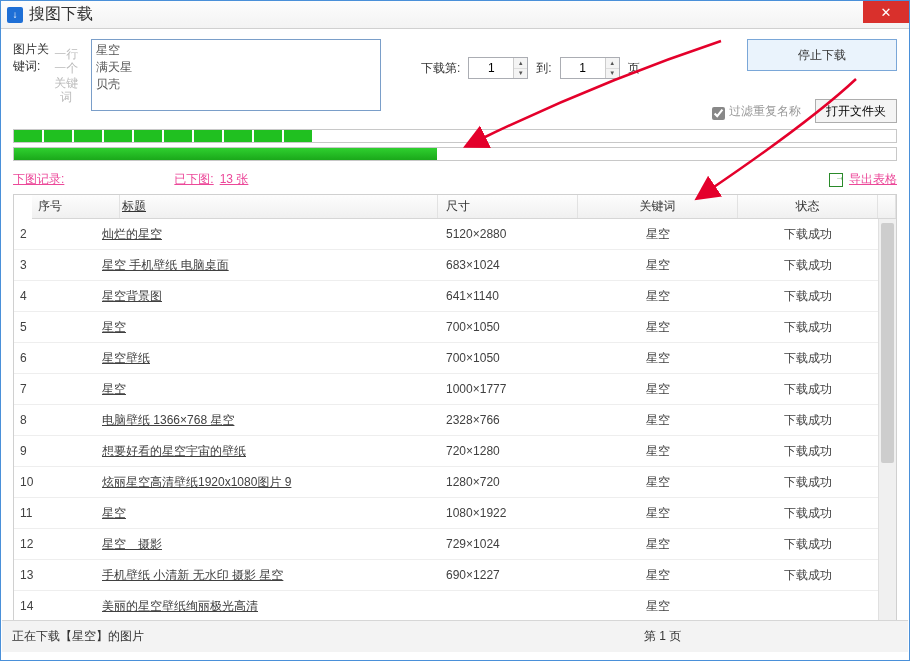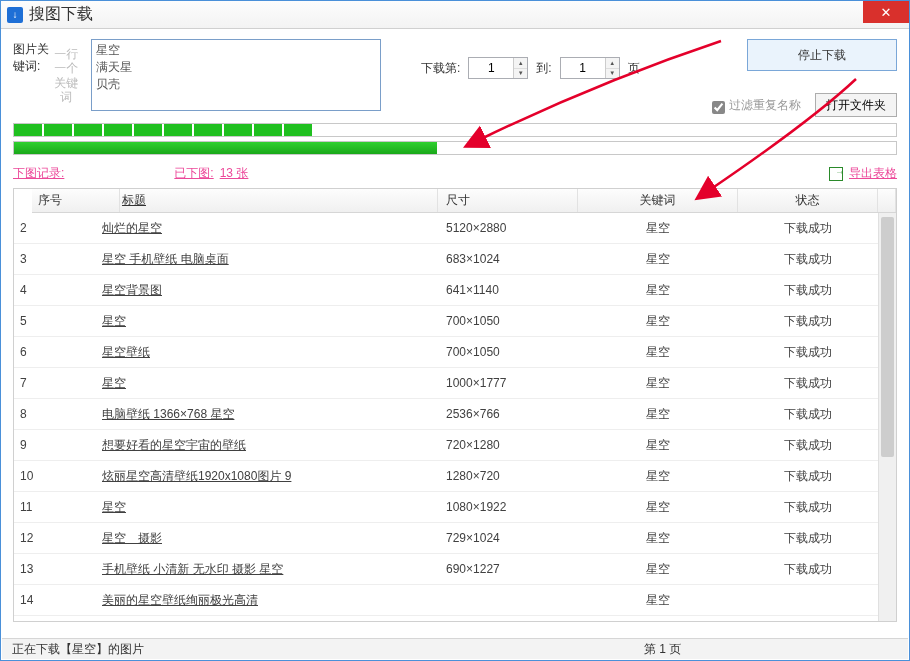--- a/index.html
+++ b/index.html
@@ -87,21 +87,21 @@
   }
   .spin .arrows span {
     flex: 1; display: flex; align-items: center; justify-content: center;
     font-size: 6px; color: #555; background: #f4f4f4;
     border-bottom: 1px solid #ddd;
     cursor: pointer;
   }
   .spin .arrows span:last-child { border-bottom: none; }
   .right-col {
     margin-left: auto;
-    display: flex; flex-direction: column; align-items: flex-end; gap: 16px;
+    display: flex; flex-direction: column; align-items: flex-end; gap: 22px;
   }
   .stop-btn {
     width: 150px; height: 32px;
     background: #eaf3fc;
     border: 1px solid #7aa7d8;
     color: #333;
     cursor: pointer;
     font-size: 12px;
   }
   .right-row2 {
@@ -186,22 +186,22 @@
   .scrollbar {
     position: absolute; right: 0; top: 0; bottom: 0; width: 18px;
     background: #f0f0f0; border-left: 1px solid #e0e0e0;
   }
   .scrollbar .thumb {
     position: absolute; left: 2px; right: 2px; top: 4px; height: 240px;
     background: #cdcdcd; border-radius: 2px;
   }
   
   .statusbar {
-    position: absolute; left: 1px; right: 1px; bottom: 1px;
-    height: 21px; background: #f3f3f3;
+    position: absolute; left: 1px; right: 1px; bottom: 8px;
+    height: 32px; background: #f3f3f3;
     border-top: 1px solid #d6d6d6;
     display: flex; align-items: center;
     padding: 0 10px; color: #333;
   }
   .statusbar .mid { margin-left: 500px; }
   
   svg.anno {
     position: absolute; left: 0; top: 0; width: 910px; height: 661px;
     pointer-events: none;
   }
@@ -338,21 +338,21 @@
         <div class="col-idx">7</div>
         <div class="col-title">星空</div>
         <div class="col-size">1000×1777</div>
         <div class="col-kw">星空</div>
         <div class="col-status">下载成功</div>
         <div class="col-scroll"></div>
       </div>
       <div class="row">
         <div class="col-idx">8</div>
         <div class="col-title">电脑壁纸 1366×768 星空</div>
-        <div class="col-size">2536×766</div>
+        <div class="col-size">2328×766</div>
         <div class="col-kw">星空</div>
         <div class="col-status">下载成功</div>
         <div class="col-scroll"></div>
       </div>
       <div class="row">
         <div class="col-idx">9</div>
         <div class="col-title">想要好看的星空宇宙的壁纸</div>
         <div class="col-size">720×1280</div>
         <div class="col-kw">星空</div>
         <div class="col-status">下载成功</div>

